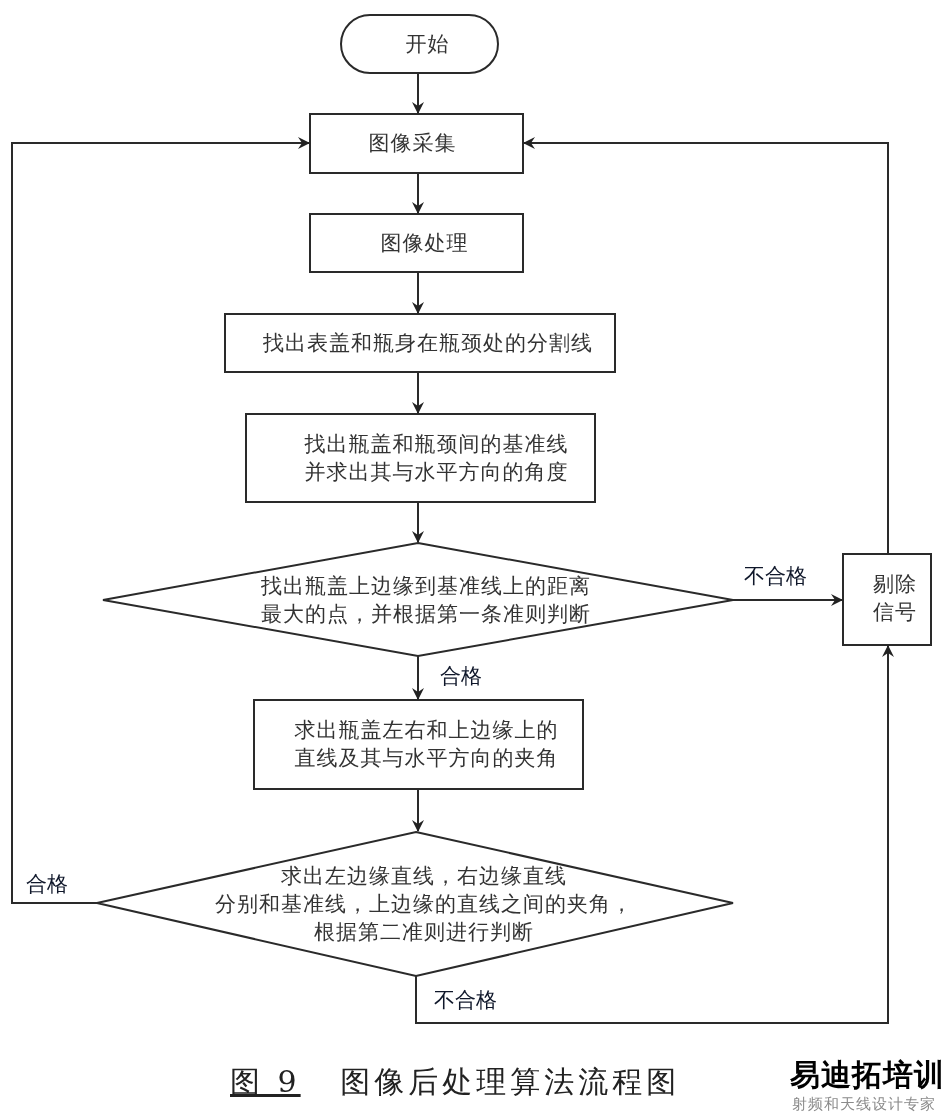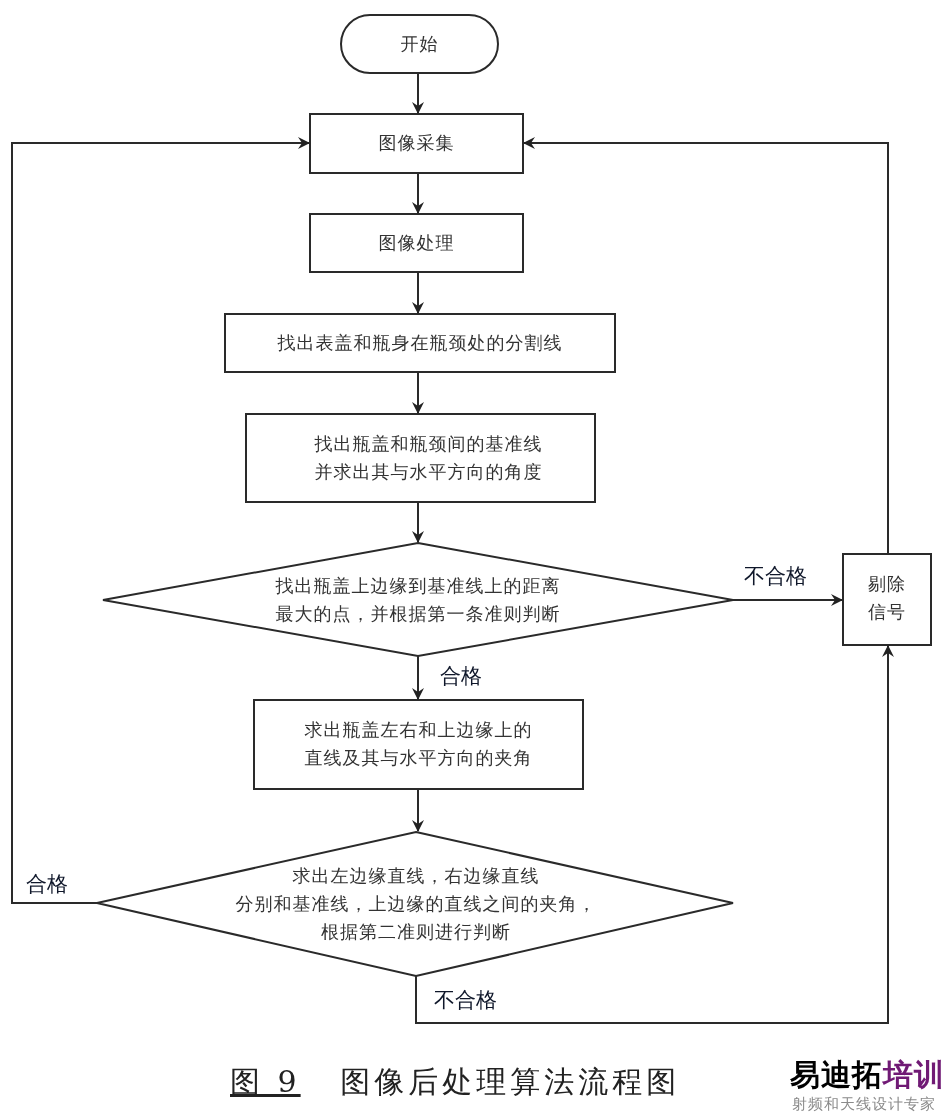--- a/index.html
+++ b/index.html
@@ -1,26 +1,26 @@
 <!DOCTYPE html>
 <html><head>
 <meta charset="utf-8">
 <style>
   html, body { margin:0; padding:0; background:#ffffff; }
   body { width:946px; height:1116px; position:relative; overflow:hidden;
          font-family:"DejaVu Serif", "Liberation Serif", serif; color:#2a2a2a; }
   #flow { position:absolute; left:0; top:0; width:946px; height:1116px; }
-  .node-text { position:absolute; text-align:center; font-size:18px; line-height:28px; color:#333; letter-spacing:1px; white-space:nowrap; }
+  .node-text { position:absolute; text-align:center; font-size:21px; line-height:28px; color:#333; letter-spacing:1px; white-space:nowrap;padding-left:8px; }
   .edge-label { position:absolute; font-size:21px; color:#0f172a; white-space:nowrap; }
   .caption { position:absolute; left:230px; top:1062px; font-size:30px; letter-spacing:4px; color:#222; white-space:nowrap; }
   .caption .num { margin-right:26px;text-decoration:underline; }
   .watermark { position:absolute; left:790px; top:1055px; width:156px; height:61px; }
   .wm-top { position:absolute; left:0; top:0; font-size:30px; font-weight:bold; letter-spacing:1px; }
   .wm-top .r { color:#000000; }
-  .wm-top .b { color:#701a75;text-align:center; }
+  .wm-top .b { color:#000000;text-align:center; }
   .wm-bottom { position:absolute; left:2px; top:40px; font-size:15px; color:#8a8a8a; letter-spacing:1px; }
 </style>
 </head>
 <body>
 
 <svg id="flow" viewBox="0 0 946 1116" xmlns="http://www.w3.org/2000/svg">
   <defs>
     <marker id="arr" markerWidth="12" markerHeight="12" refX="11" refY="6" orient="auto" markerUnits="userSpaceOnUse">
       <path d="M0,0 L12,6 L0,12 L4,6 Z" fill="#222"></path>
     </marker>
@@ -47,21 +47,21 @@
     <line x1="418" y1="789" x2="418" y2="831" marker-end="url(#arr)"></line>
     <polyline points="97,903 12,903 12,143 309,143" marker-end="url(#arr)"></polyline>
     <polyline points="416,976 416,1023 888,1023 888,646" marker-end="url(#arr)"></polyline>
     <polyline points="888,554 888,143 524,143" marker-end="url(#arr)"></polyline>
   </g>
 </svg>
 
 <div class="node-text" style="left:341px;top:30px;width:157px;">
   <div>开始</div>
 </div>
-<div class="node-text" style="left:310px;top:129px;width:213px;">
+<div class="node-text" style="left:298px;top:129px;width:213px;">
   <div>图像采集</div>
 </div>
 <div class="node-text" style="left:310px;top:229px;width:213px;">
   <div>图像处理</div>
 </div>
 <div class="node-text" style="left:225px;top:329px;width:390px;">
   <div>找出表盖和瓶身在瓶颈处的分割线</div>
 </div>
 <div class="node-text" style="left:246px;top:430px;width:349px;margin-left:8px;">
   <div>找出瓶盖和瓶颈间的基准线</div>

